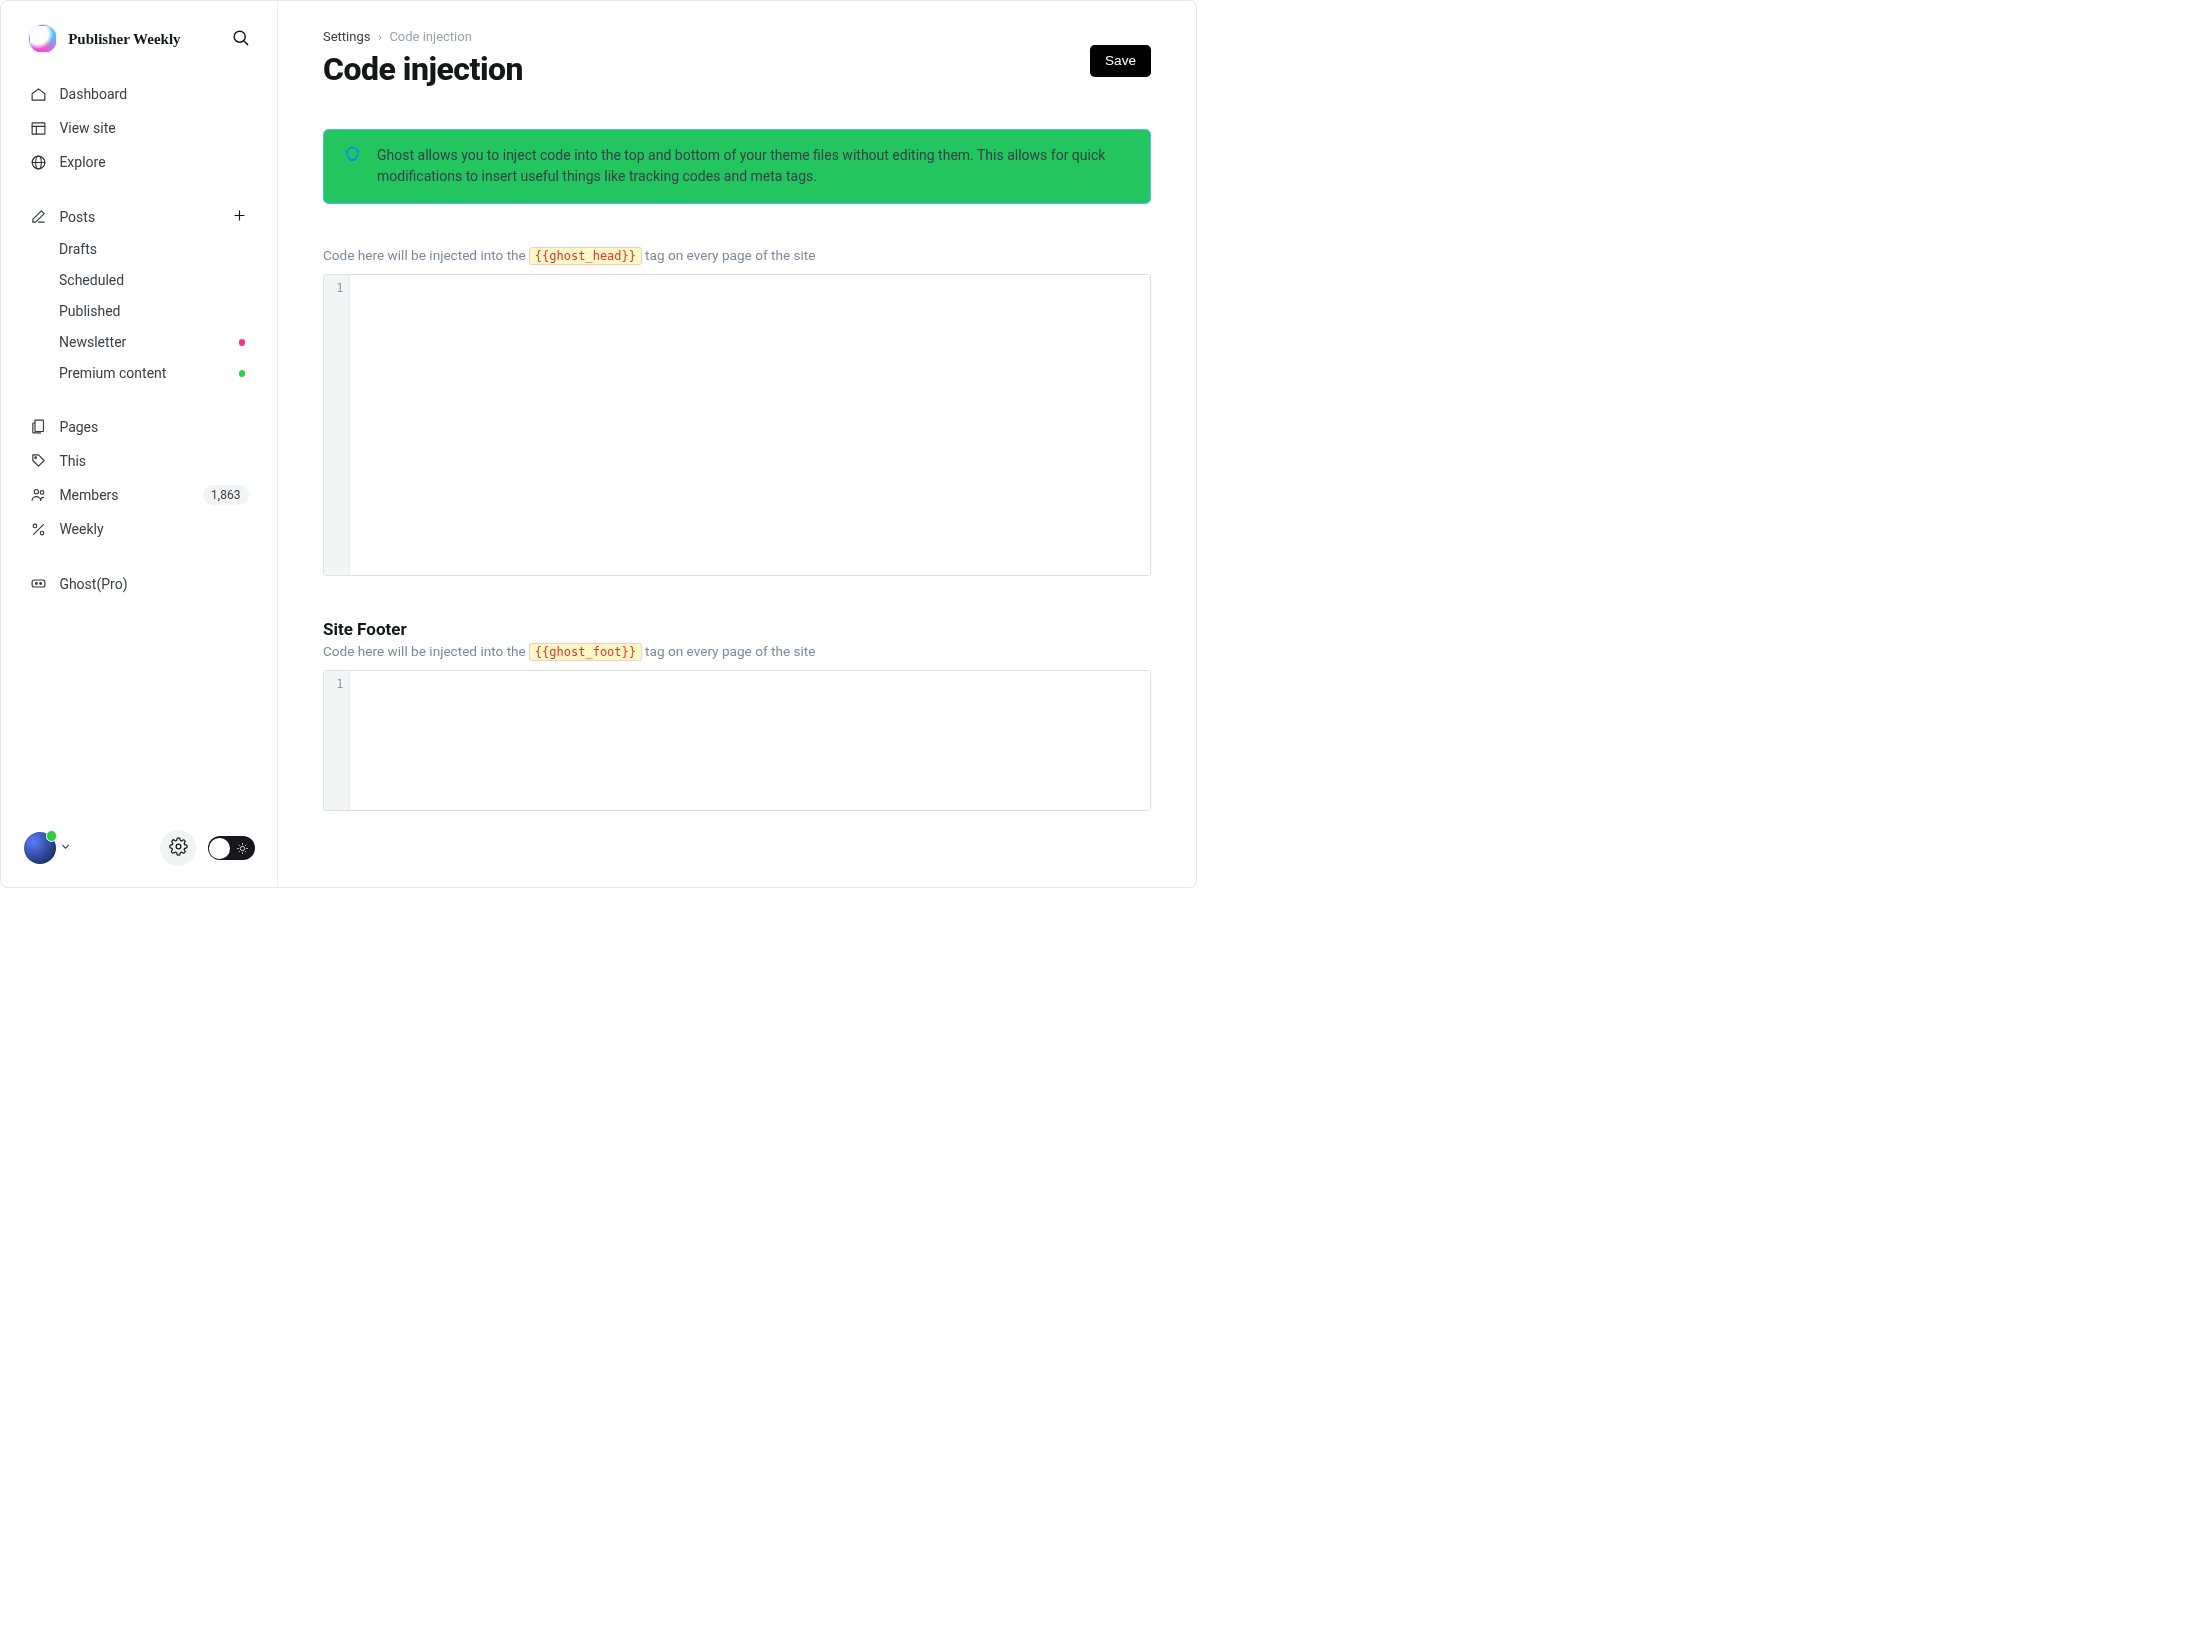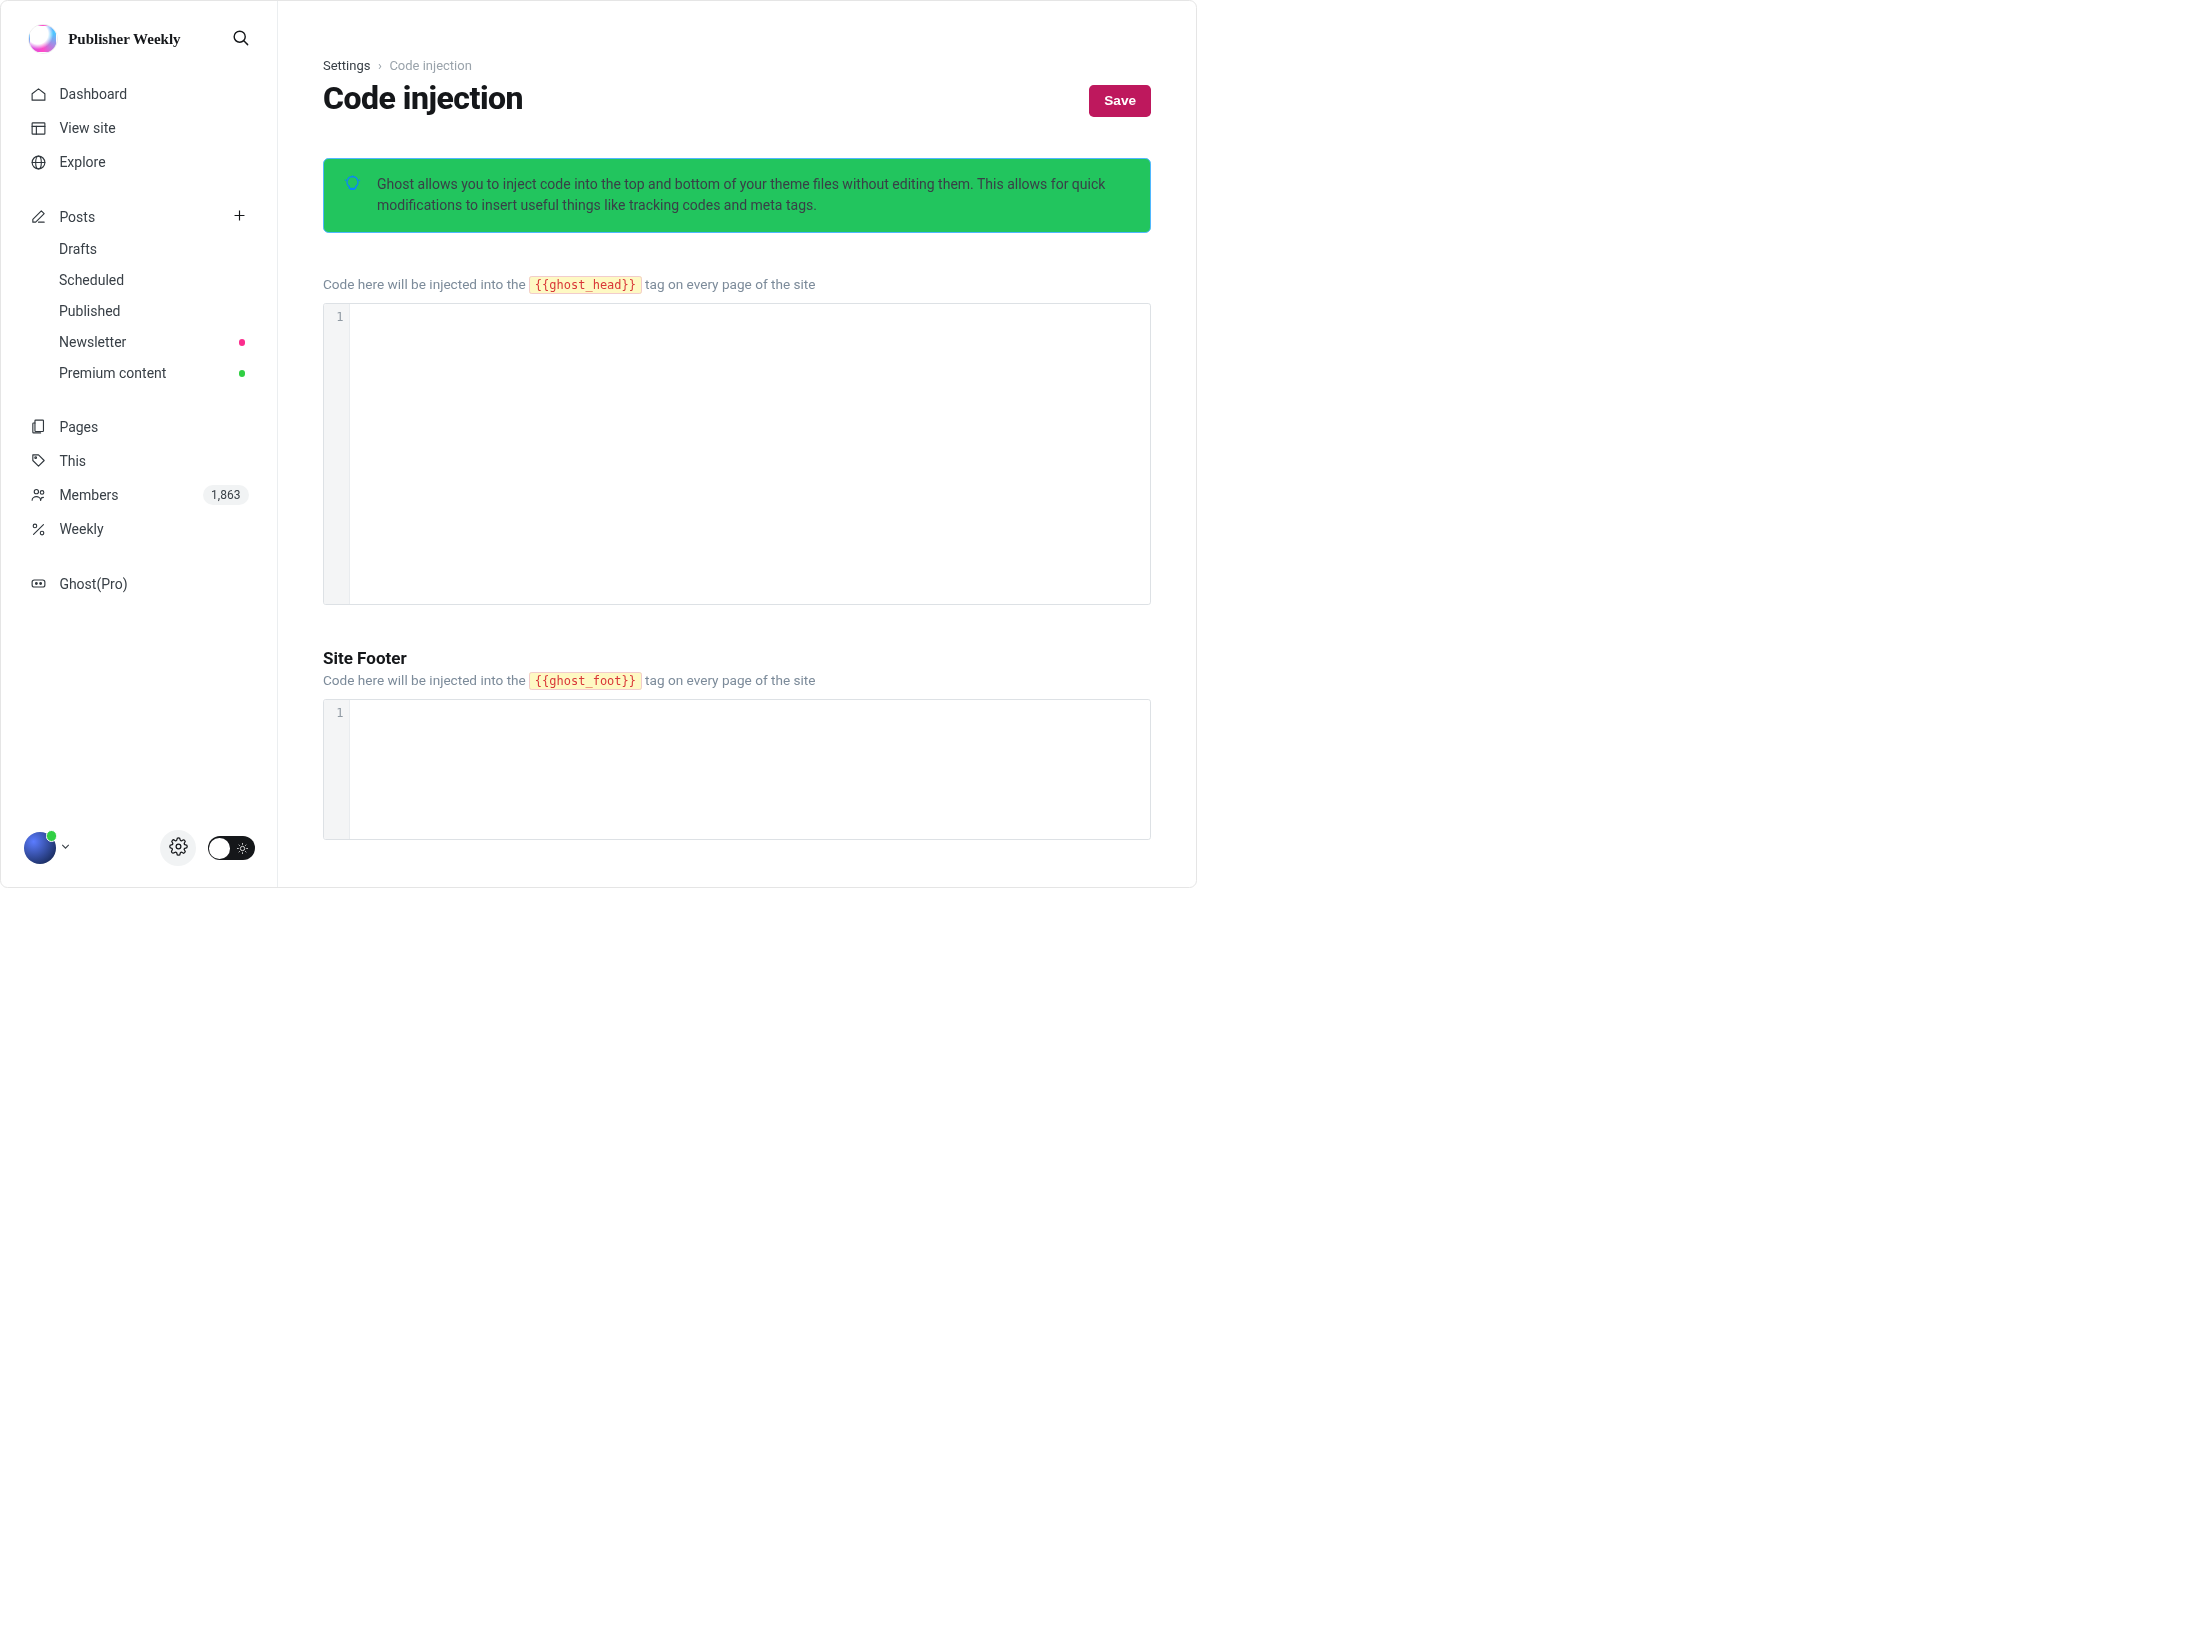--- a/index.html
+++ b/index.html
@@ -86,28 +86,28 @@
     .gear-btn svg{width:19px;height:19px;stroke:#15171a;fill:none;stroke-width:1.6;}
     .theme-toggle{
       width:47px;height:24px;border-radius:37px;background:#15171a;
       position:relative;cursor:pointer;display:flex;align-items:center;
     }
     .theme-knob{position:absolute;left:1.9px;width:20.6px;height:20.6px;border-radius:50%;background:#fff;}
     .theme-sun{position:absolute;right:5.6px;width:13px;height:13px;}
     .theme-sun svg{width:13px;height:13px;stroke:#fff;fill:none;stroke-width:1.5;}
     
     .main { flex:1; padding: 28px 45px 0 45px; overflow:hidden;}
-    .mheader { display:flex; align-items:flex-end; justify-content:space-between;margin-top:29px; }
+    .mheader { display:flex; align-items:center; justify-content:space-between; }
     .crumbtitle {}
     .breadcrumb { display:flex; gap:7.5px; align-items:center; font-size:13px; color:#394047; margin-bottom:5.6px;}
     .breadcrumb .sep { color:#9aa3ab; }
     .breadcrumb .cur { color:#9aa3ab; }
     .page-title { font-size:32px; font-weight:800; letter-spacing:-0.5px; }
     .save-btn {
-      background:#be185d;color:#fff;border:none;padding:8.4px 15px;font-size:13.6px;font-weight:700;
+      background:#000000;color:#fff;border:none;padding:8.4px 15px;font-size:13.6px;font-weight:400;
       border-radius:4.7px;cursor:pointer;margin-top:4.7px;
     }
     .main-body { margin-top: 41px; }
     .info-box {
       border:0.9px solid #4fb7ff;
       background:#22c55e;
       border-radius:5.6px;
       padding:15px 19px;
       display:flex;
       gap:15px;

